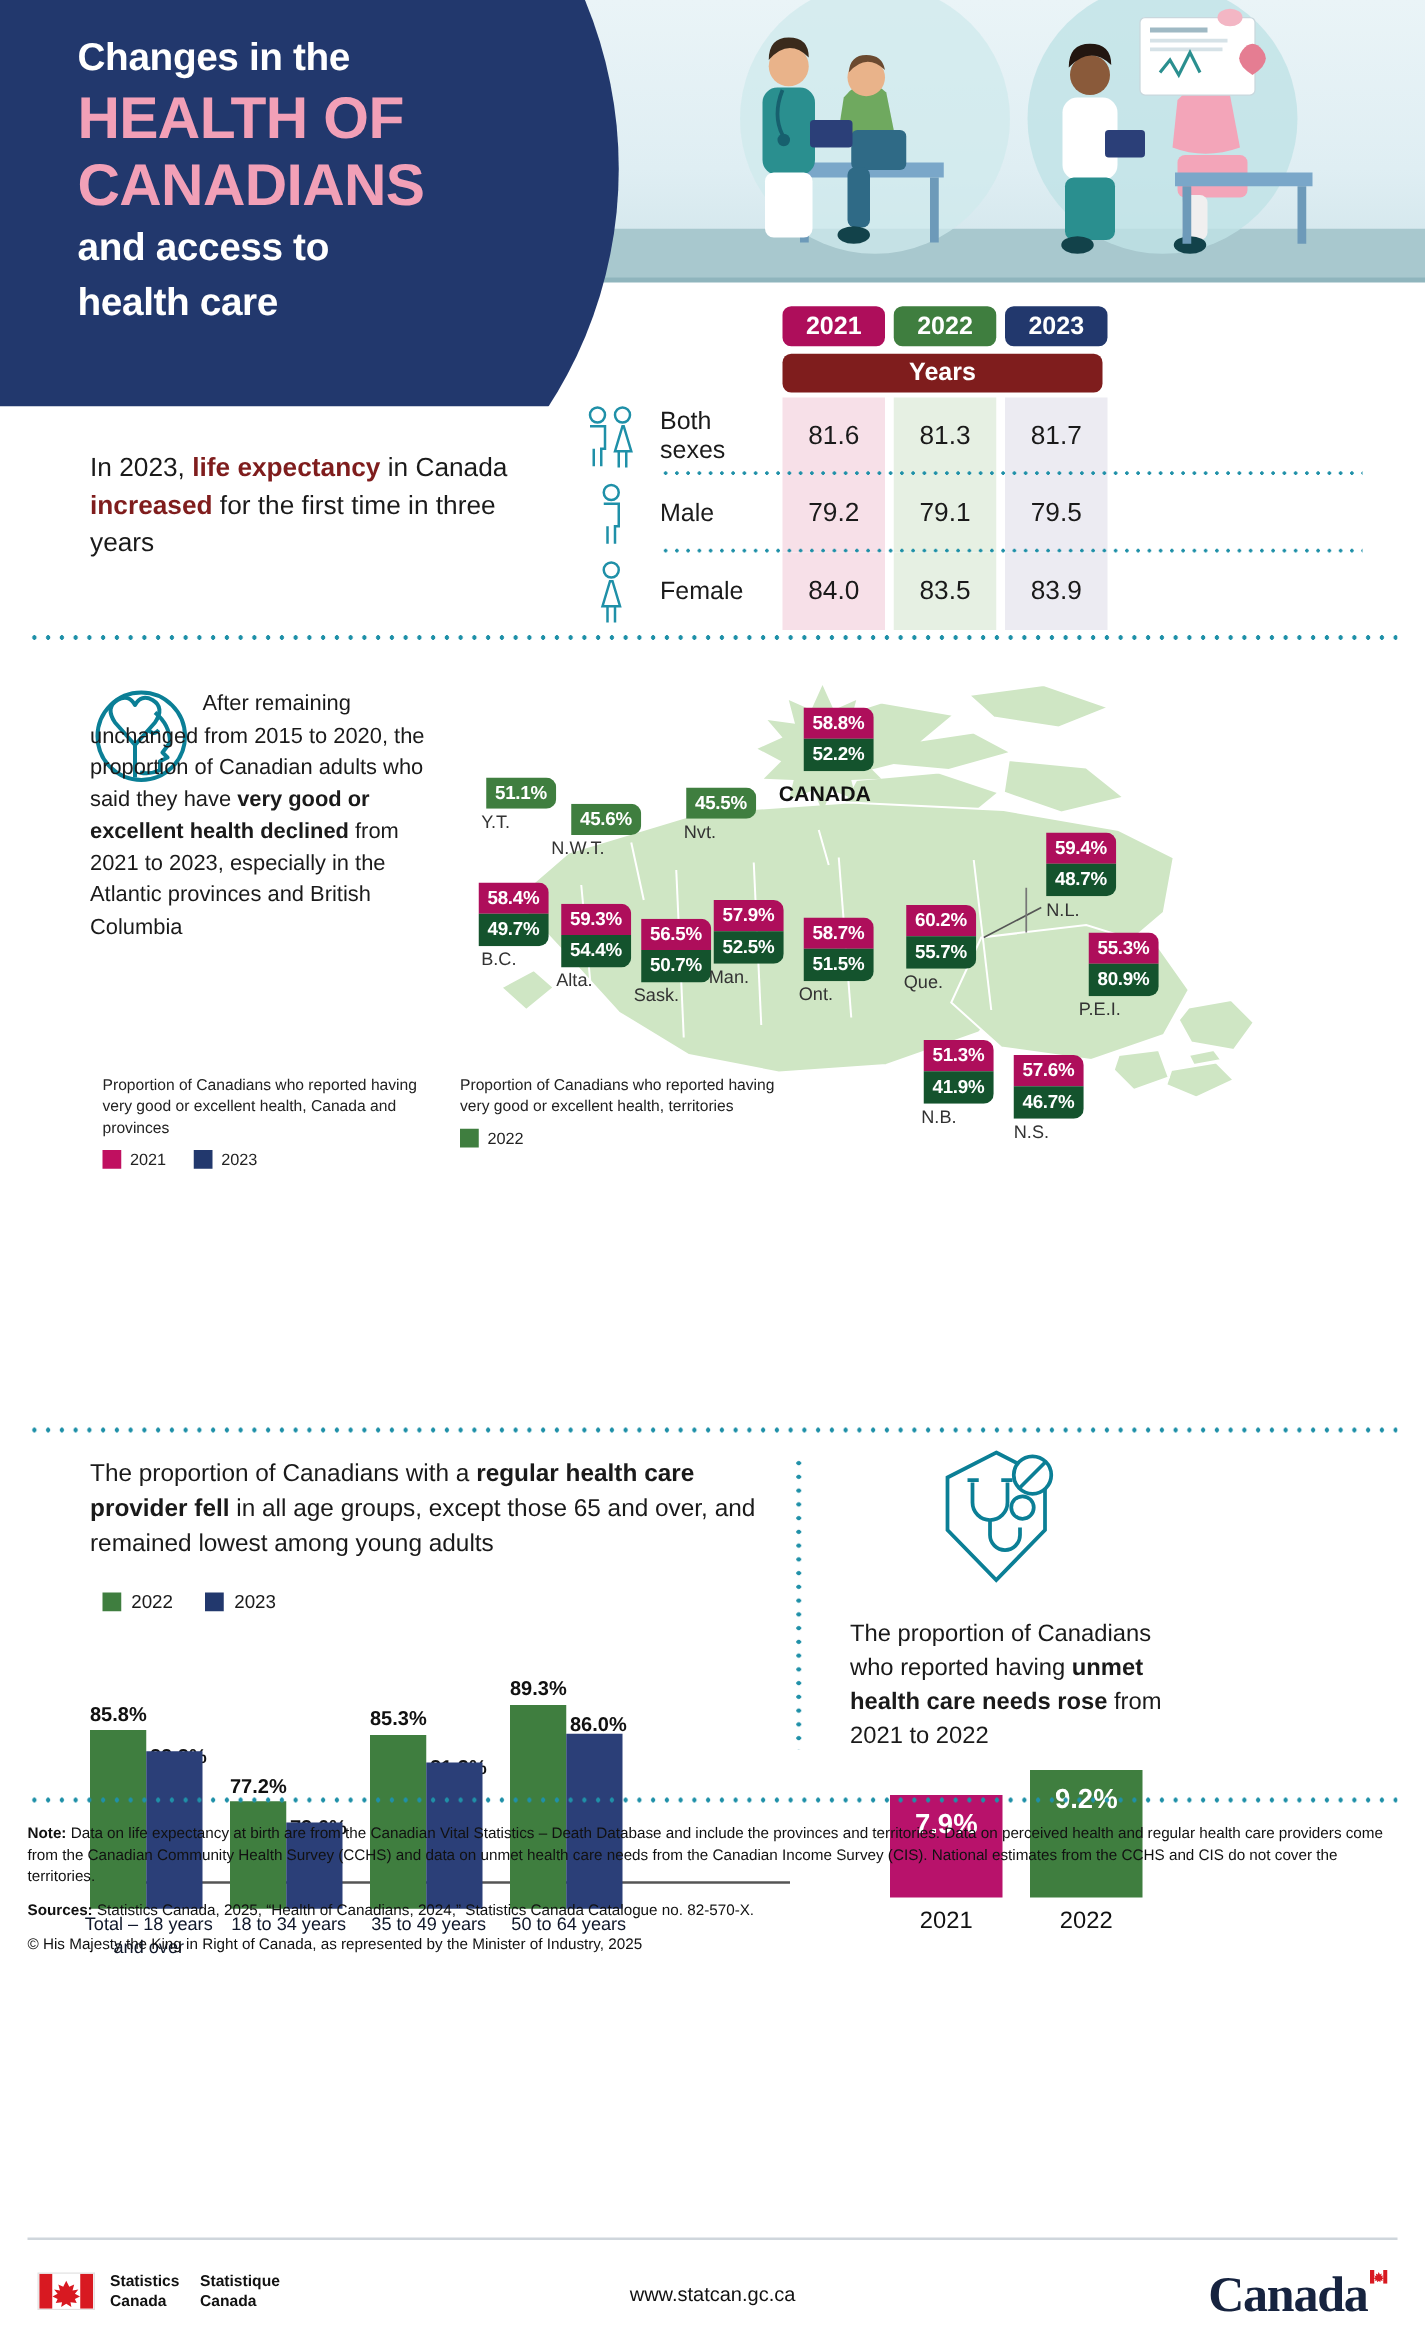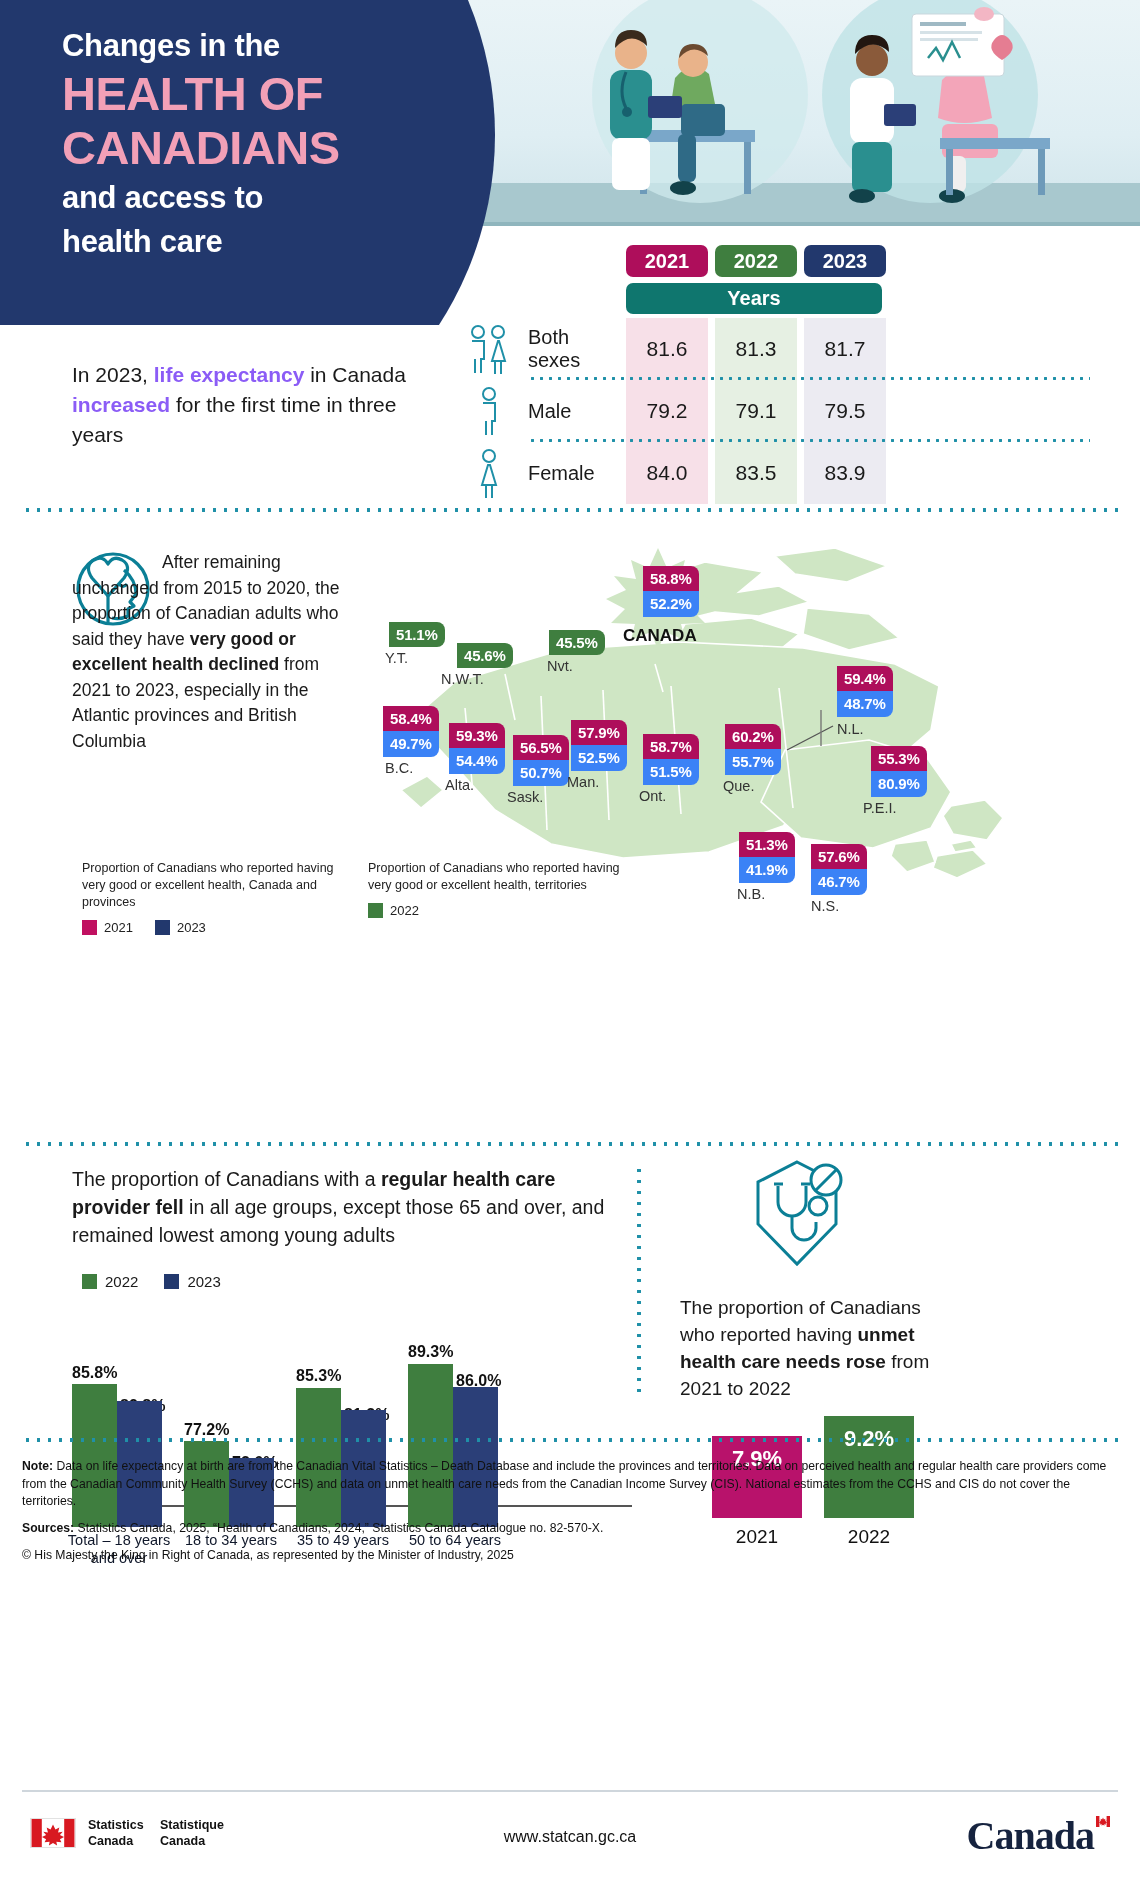--- a/index.html
+++ b/index.html
@@ -26,29 +26,29 @@
   .t-line1 { font-size:31px; font-weight:bold; color:#ffffff; line-height:1.15; letter-spacing:-0.3px;}
   .t-line2 { font-size:47px; font-weight:bold; color:#f2a0b7; line-height:1.03; letter-spacing:-0.5px; margin-top:6px;}
   .t-line3 { font-size:31px; font-weight:bold; color:#ffffff; line-height:1.15; margin-top:8px; letter-spacing:-0.3px;}
 
   .illus { position:absolute; right:0; top:0; width:690px; height:230px; z-index:3; }
 
   
   .le-section { position:absolute; left:0; top:325px; width:1140px; height:270px; }
   .le-text { position:absolute; left:72px; top:35px; width:340px;
      font-size:21px; line-height:1.42; color:#1a1a1a; }
-  .le-text b { color:#8b5cf6; font-weight:bold; }
+  .le-text b { color:#7f1d1d; font-weight:bold; }
   .le-table { position:absolute; left:450px; top:-80px; width:640px; }
   .le-hdr { display:flex; gap:7px; margin-left:176px; }
   .le-hdr div { width:82px; height:32px; border-radius:7px; color:#fff;
      font-size:20px; font-weight:bold; display:flex; align-items:center; justify-content:center; }
   .yh-2021 { background:#ae0e5b; }
   .yh-2022 { background:#3f7e3f; }
   .yh-2023 { background:#22386d; }
-  .le-years { margin-left:176px; margin-top:6px; width:256px; height:31px; background:#0f766e;
+  .le-years { margin-left:176px; margin-top:6px; width:256px; height:31px; background:#7f1d1d;
      border-radius:7px; color:#fff; font-size:20px; font-weight:bold;
      display:flex; align-items:center; justify-content:center; }
   .le-rows { margin-top:4px; position:relative; }
   .le-row { display:flex; align-items:stretch; height:62px; position:relative; }
   .le-ico { width:78px; display:flex; align-items:center; justify-content:center; }
   .le-lbl { width:98px; display:flex; align-items:center; font-size:20px; }
   .le-v { width:82px; display:flex; align-items:center; justify-content:center; font-size:21px; margin-right:7px; }
   .le-v:last-child { margin-right:0; }
   .bg-2021 { background:#f7e0e8; }
   .bg-2022 { background:#e6f0e3; }
@@ -64,21 +64,21 @@
   
   .map-section { position:absolute; left:0; top:520px; width:1140px; height:620px; }
   .map-text { position:absolute; left:72px; top:30px; width:280px; font-size:17.5px; line-height:1.46; }
   .map-text b { font-weight:bold; }
   .head-icon { position:absolute; left:72px; top:28px; }
   .map-canvas { position:absolute; left:355px; top:18px; width:760px; height:400px; }
   .badge { position:absolute; border-radius:8px; overflow:hidden; box-shadow:0 0 0 0 transparent;padding-left:16px; }
   .badge .b1, .badge .b2 { font-size:15px; font-weight:bold; color:#fff; padding:4px 7px;
      text-align:center; line-height:1.15; letter-spacing:-0.2px; }
   .badge .b1 { background:#ae0e5b; }
-  .badge .b2 { background:#3b82f6;text-align:right; }
+  .badge .b2 { background:#14532d;text-align:right; }
   .badge.green .b1 { background:#3f7e3f; }
   .geo-label { position:absolute; font-size:14.5px; color:#333; white-space:nowrap; }
   .geo-label.canada { font-size:17px; font-weight:bold; color:#111; }
 
   .map-legend { position:absolute; left:82px; top:340px; width:560px; display:flex; gap:0; }
   .mleg { font-size:12.5px; line-height:1.35; color:#222; }
   .mleg .ttl { width:262px; }
   .mleg .keys { display:flex; gap:22px; margin-top:8px; align-items:center; }
   .mleg .key { display:flex; gap:7px; align-items:center; font-size:13px; }
   .sw { width:15px; height:15px; display:inline-block; }

